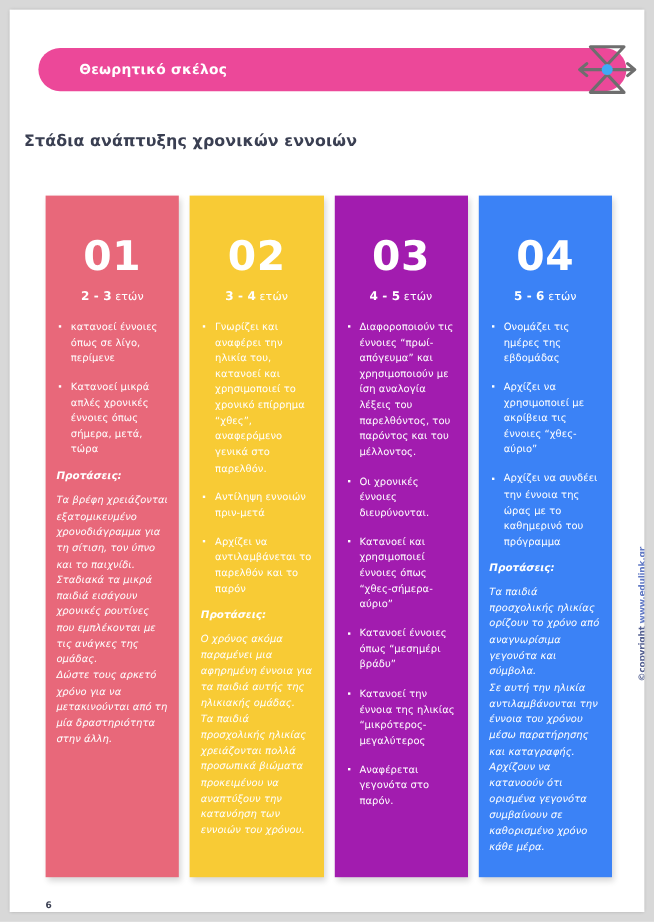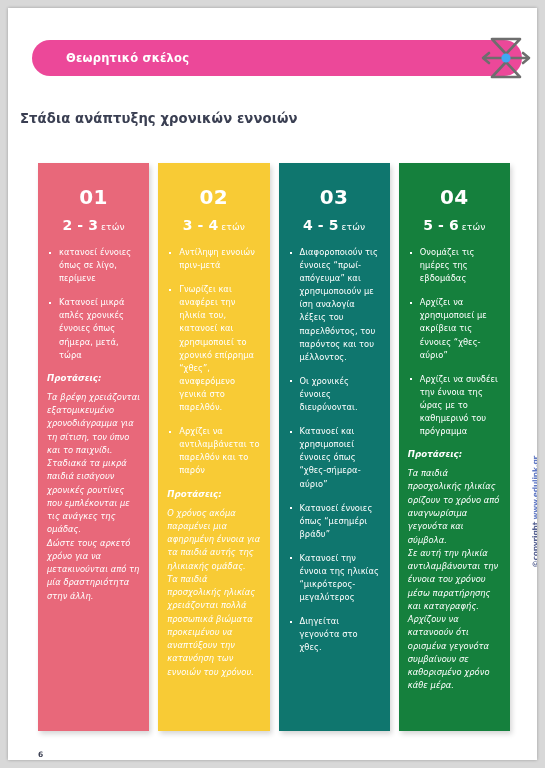--- a/index.html
+++ b/index.html
@@ -86,34 +86,34 @@
     position: relative;
     width: 113px;
     box-sizing: border-box;
     padding: 14px 9px 10px 9px;
     color: #ffffff;
     box-shadow: 2px 3px 5px rgba(0,0,0,0.16);
     overflow: hidden;
   }
   .card .num {
     text-align: center;
-    font-size: 20px;
+    font-size: 34px;
     font-weight: bold;
     letter-spacing: 0.5px;
     line-height: 1.05;
-    margin-top: 10px;
+    margin-top: 20px;
   }
   .card .age {
     text-align: center;
     font-size: 9.2px;
     margin-top: 9px;
     margin-bottom: 13px;
     letter-spacing: 0.1px;
   }
-  .card .age b { font-weight: bold; font-size: 14px; }
+  .card .age b { font-weight: bold; font-size: 10px; }
 
   .bullets {
     list-style: none;
     margin: 0;
     padding: 0;
   }
   .bullets li {
     position: relative;
     padding-left: 12px;
     margin-bottom: 11px;
@@ -214,45 +214,45 @@
 Σταδιακά τα μικρά παιδιά εισάγουν χρονικές ρουτίνες που εμπλέκονται με τις ανάγκες της ομάδας.
 Δώστε τους αρκετό χρόνο για να μετακινούνται από τη μία δραστηριότητα στην άλλη.</div>
     </div>
 
     <div class="card" id="card1" style="background: rgb(248, 203, 53);">
       <div class="num">02</div>
       <div class="age">
         <b>3 - 4</b><span> ετών</span>
       </div>
       <ul class="bullets">
+        <li>Γνωρίζει και αναφέρει την ηλικία του, κατανοεί και χρησιμοποιεί το χρονικό επίρρημα “χθες”, αναφερόμενο γενικά στο παρελθόν.</li>
         <li>Αντίληψη εννοιών πριν-μετά</li>
-        <li>Γνωρίζει και αναφέρει την ηλικία του, κατανοεί και χρησιμοποιεί το χρονικό επίρρημα “χθες”, αναφερόμενο γενικά στο παρελθόν.</li>
         <li>Αρχίζει να αντιλαμβάνεται το παρελθόν και το παρόν</li>
       </ul>
       <div class="suggest-head">Προτάσεις:</div>
       <div class="suggest-body">Ο χρόνος ακόμα παραμένει μια αφηρημένη έννοια για τα παιδιά αυτής της ηλικιακής ομάδας.
 Τα παιδιά προσχολικής ηλικίας χρειάζονται πολλά προσωπικά βιώματα προκειμένου να αναπτύξουν την κατανόηση των εννοιών του χρόνου.</div>
     </div>
 
-    <div class="card" id="card2" style="background: #0f766e;">
+    <div class="card" id="card2" style="background: #a21caf;">
       <div class="num">03</div>
       <div class="age">
         <b>4 - 5</b><span> ετών</span>
       </div>
       <ul class="bullets">
         <li>Διαφοροποιούν τις έννοιες “πρωί-απόγευμα” και χρησιμοποιούν με ίση αναλογία λέξεις του παρελθόντος, του παρόντος και του μέλλοντος.</li>
         <li>Οι χρονικές έννοιες διευρύνονται.</li>
         <li>Κατανοεί και χρησιμοποιεί έννοιες όπως “χθες-σήμερα-αύριο”</li>
         <li>Κατανοεί έννοιες όπως “μεσημέρι βράδυ”</li>
         <li>Κατανοεί την έννοια της ηλικίας “μικρότερος-μεγαλύτερος</li>
-        <li>Διηγείται γεγονότα στο χθες.</li>
-      </ul>
-    </div>
-
-    <div class="card" id="card3" style="background: #15803d;">
+        <li>Αναφέρεται γεγονότα στο παρόν.</li>
+      </ul>
+    </div>
+
+    <div class="card" id="card3" style="background: #3b82f6;">
       <div class="num">04</div>
       <div class="age">
         <b>5 - 6</b><span> ετών</span>
       </div>
       <ul class="bullets">
         <li>Ονομάζει τις ημέρες της εβδομάδας</li>
         <li>Αρχίζει να χρησιμοποιεί με ακρίβεια τις έννοιες “χθες-αύριο”</li>
         <li>Αρχίζει να συνδέει την έννοια της ώρας με το καθημερινό του πρόγραμμα</li>
       </ul>
       <div class="suggest-head">Προτάσεις:</div>

